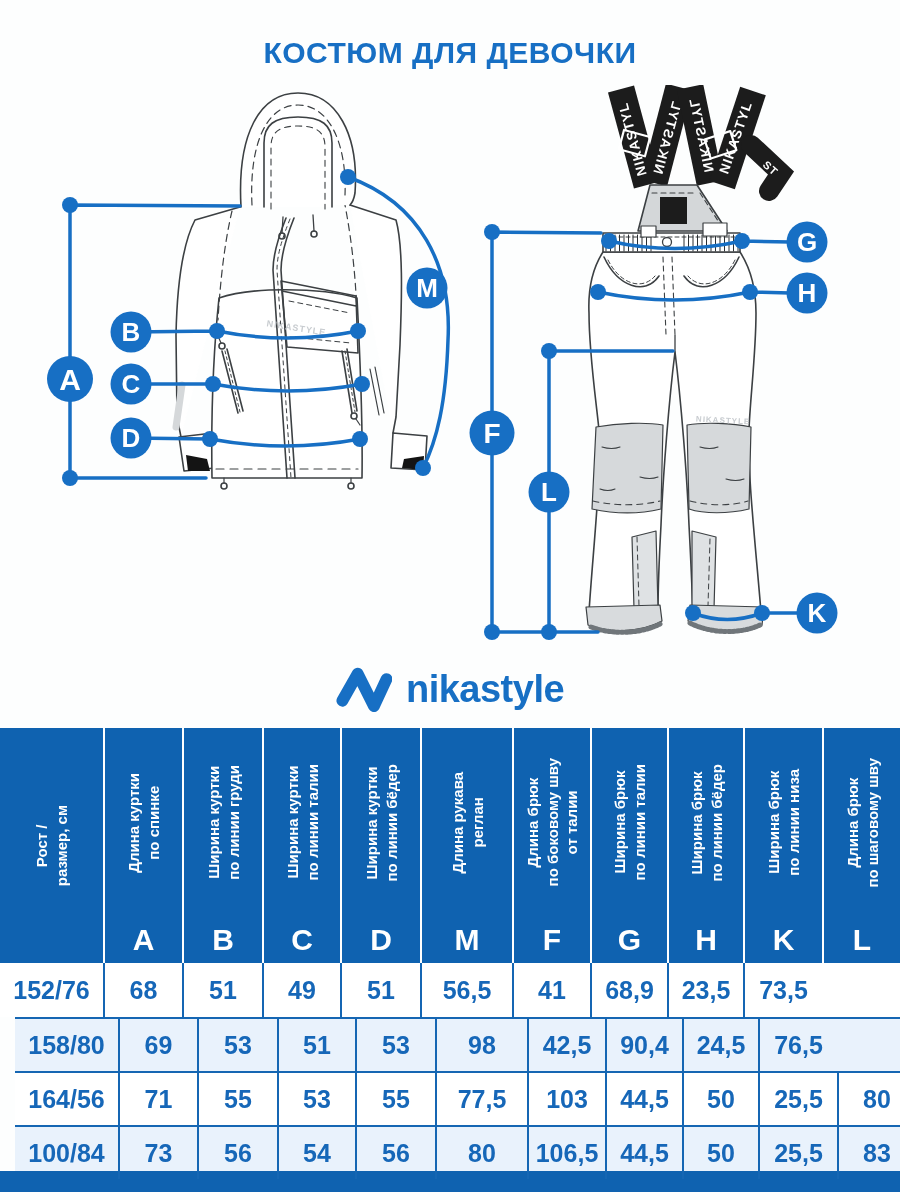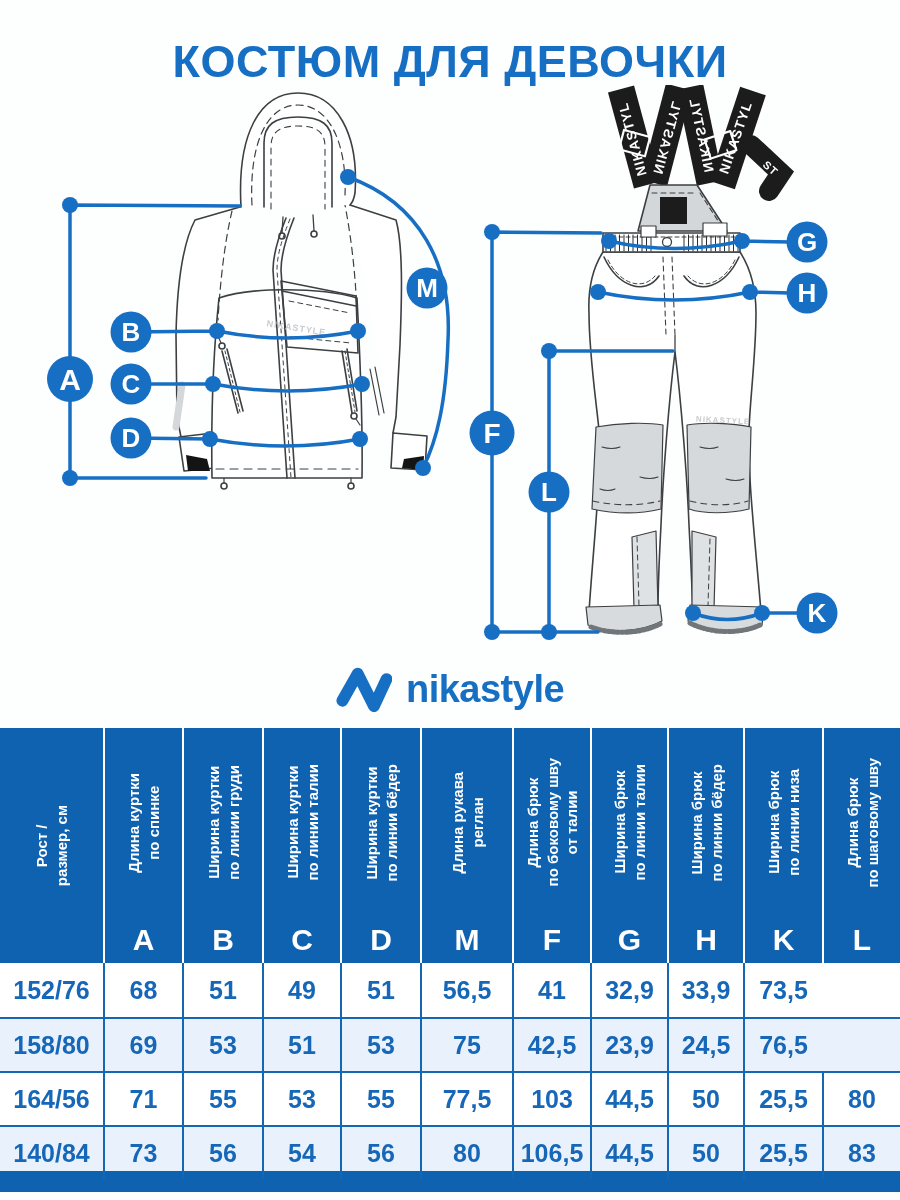--- a/index.html
+++ b/index.html
@@ -8,21 +8,21 @@
     background:#fdfefe;
     font-family:"Liberation Sans", sans-serif;
     --brand:#176fc4;
     --header-blue:#0f62b0;
     --cell-border:#1566b3;
     --row-alt:#e9f2fc;
     --num:#1667b8;
   }
   .title{
     position:absolute;top:36px;left:0;width:900px;text-align:center;
-    font-size:45px;font-weight:800;color:var(--brand);letter-spacing:.5px;
+    font-size:30px;font-weight:800;color:var(--brand);letter-spacing:.5px;
   }
   #diagram{position:absolute;top:85px;left:0;}
   .logo{
     position:absolute;top:660px;left:0;width:900px;height:58px;
     display:flex;align-items:center;justify-content:center;gap:14px;
   }
   .logo-text{font-size:38px;font-weight:800;color:var(--brand);letter-spacing:-.5px;}
   .size-table{position:absolute;top:728px;left:0;width:900px;height:472px;
     --cols:103px 79px 80px 78px 80px 92px 78px 77px 76px 79px 78px;}
   .thead{display:grid;grid-template-columns:var(--cols);height:235px;background:var(--header-blue);}
@@ -32,21 +32,21 @@
   .vlabel{
     writing-mode:vertical-rl;transform:rotate(180deg);
     white-space:pre-line;font-size:15px;font-weight:700;line-height:1.3;
     text-align:center;
   }
   .letter{height:46px;display:flex;align-items:center;justify-content:center;
     font-size:30px;font-weight:800;}
   .tbody{height:208px;}
   .tr{display:grid;grid-template-columns:var(--cols);height:54px;box-sizing:border-box;background:#fff;}
   .tr:nth-child(even){background:var(--row-alt);}
-  .tr + .tr{border-top:2.5px solid var(--cell-border);}
+  .tr + .tr{border-top:2.5px solid var(--cell-border);margin-left:15px;}
   .td{display:flex;align-items:center;justify-content:center;
     font-size:25px;font-weight:700;color:var(--num);box-sizing:border-box;}
   .td + .td{border-left:2px solid var(--cell-border);}
   .bottom-bar{height:21px;background:var(--header-blue);}
 </style>
 </head>
 <body>
 
 <div class="title">КОСТЮМ ДЛЯ ДЕВОЧКИ</div>
 
@@ -345,51 +345,51 @@
     </div>
   <div class="tbody">
       <div class="tr">
         <div class="td">152/76</div>
         <div class="td">68</div>
         <div class="td">51</div>
         <div class="td">49</div>
         <div class="td">51</div>
         <div class="td">56,5</div>
         <div class="td">41</div>
-        <div class="td">32,9</div>
-        <div class="td">33,9</div>
+        <div class="td">68,9</div>
+        <div class="td">23,5</div>
         <div class="td">73,5</div>
       </div>
       <div class="tr">
         <div class="td">158/80</div>
         <div class="td">69</div>
         <div class="td">53</div>
         <div class="td">51</div>
         <div class="td">53</div>
-        <div class="td">75</div>
+        <div class="td">98</div>
         <div class="td">42,5</div>
-        <div class="td">23,9</div>
+        <div class="td">90,4</div>
         <div class="td">24,5</div>
         <div class="td">76,5</div>
       </div>
       <div class="tr">
         <div class="td">164/56</div>
         <div class="td">71</div>
         <div class="td">55</div>
         <div class="td">53</div>
         <div class="td">55</div>
         <div class="td">77,5</div>
         <div class="td">103</div>
         <div class="td">44,5</div>
         <div class="td">50</div>
         <div class="td">25,5</div>
         <div class="td">80</div>
       </div>
       <div class="tr">
-        <div class="td">140/84</div>
+        <div class="td">100/84</div>
         <div class="td">73</div>
         <div class="td">56</div>
         <div class="td">54</div>
         <div class="td">56</div>
         <div class="td">80</div>
         <div class="td">106,5</div>
         <div class="td">44,5</div>
         <div class="td">50</div>
         <div class="td">25,5</div>
         <div class="td">83</div>

